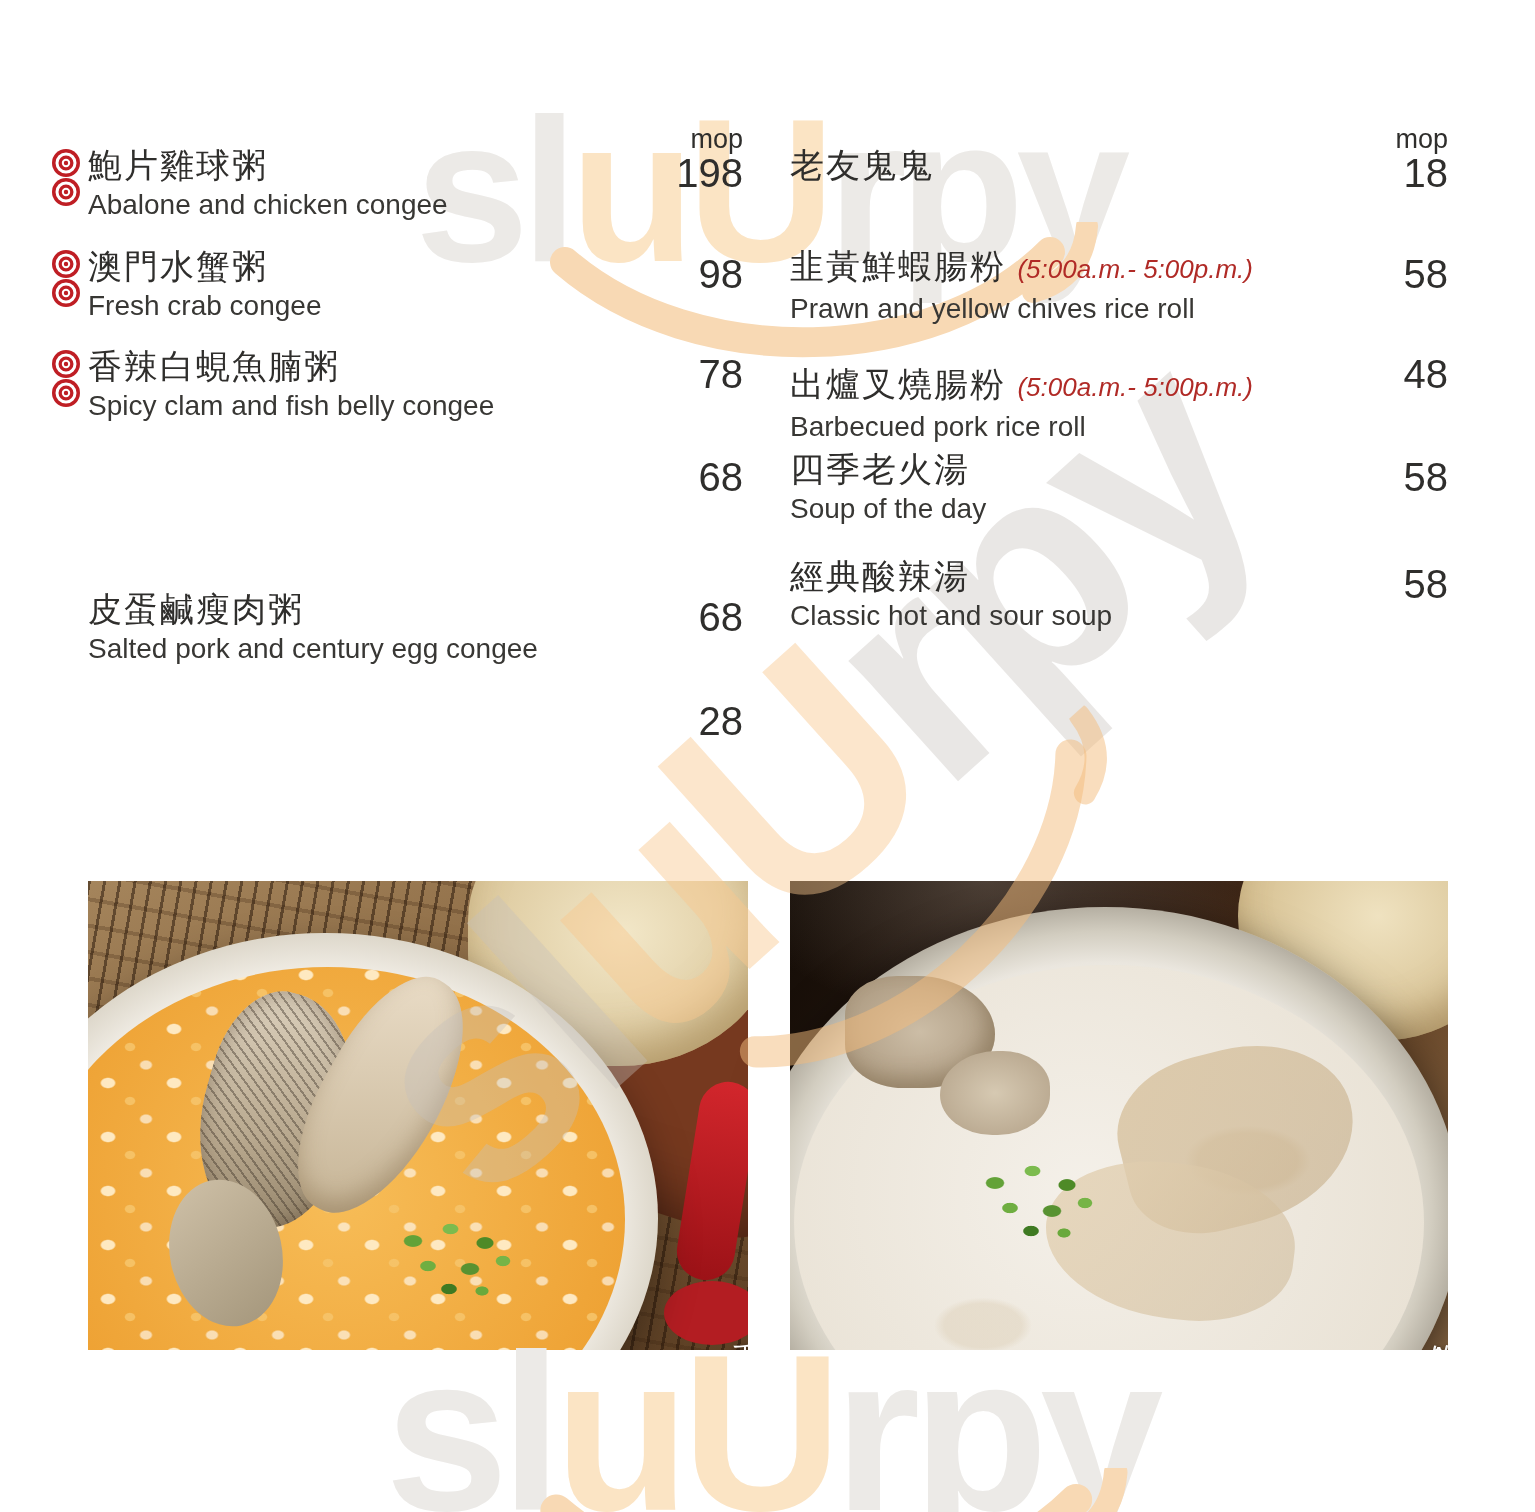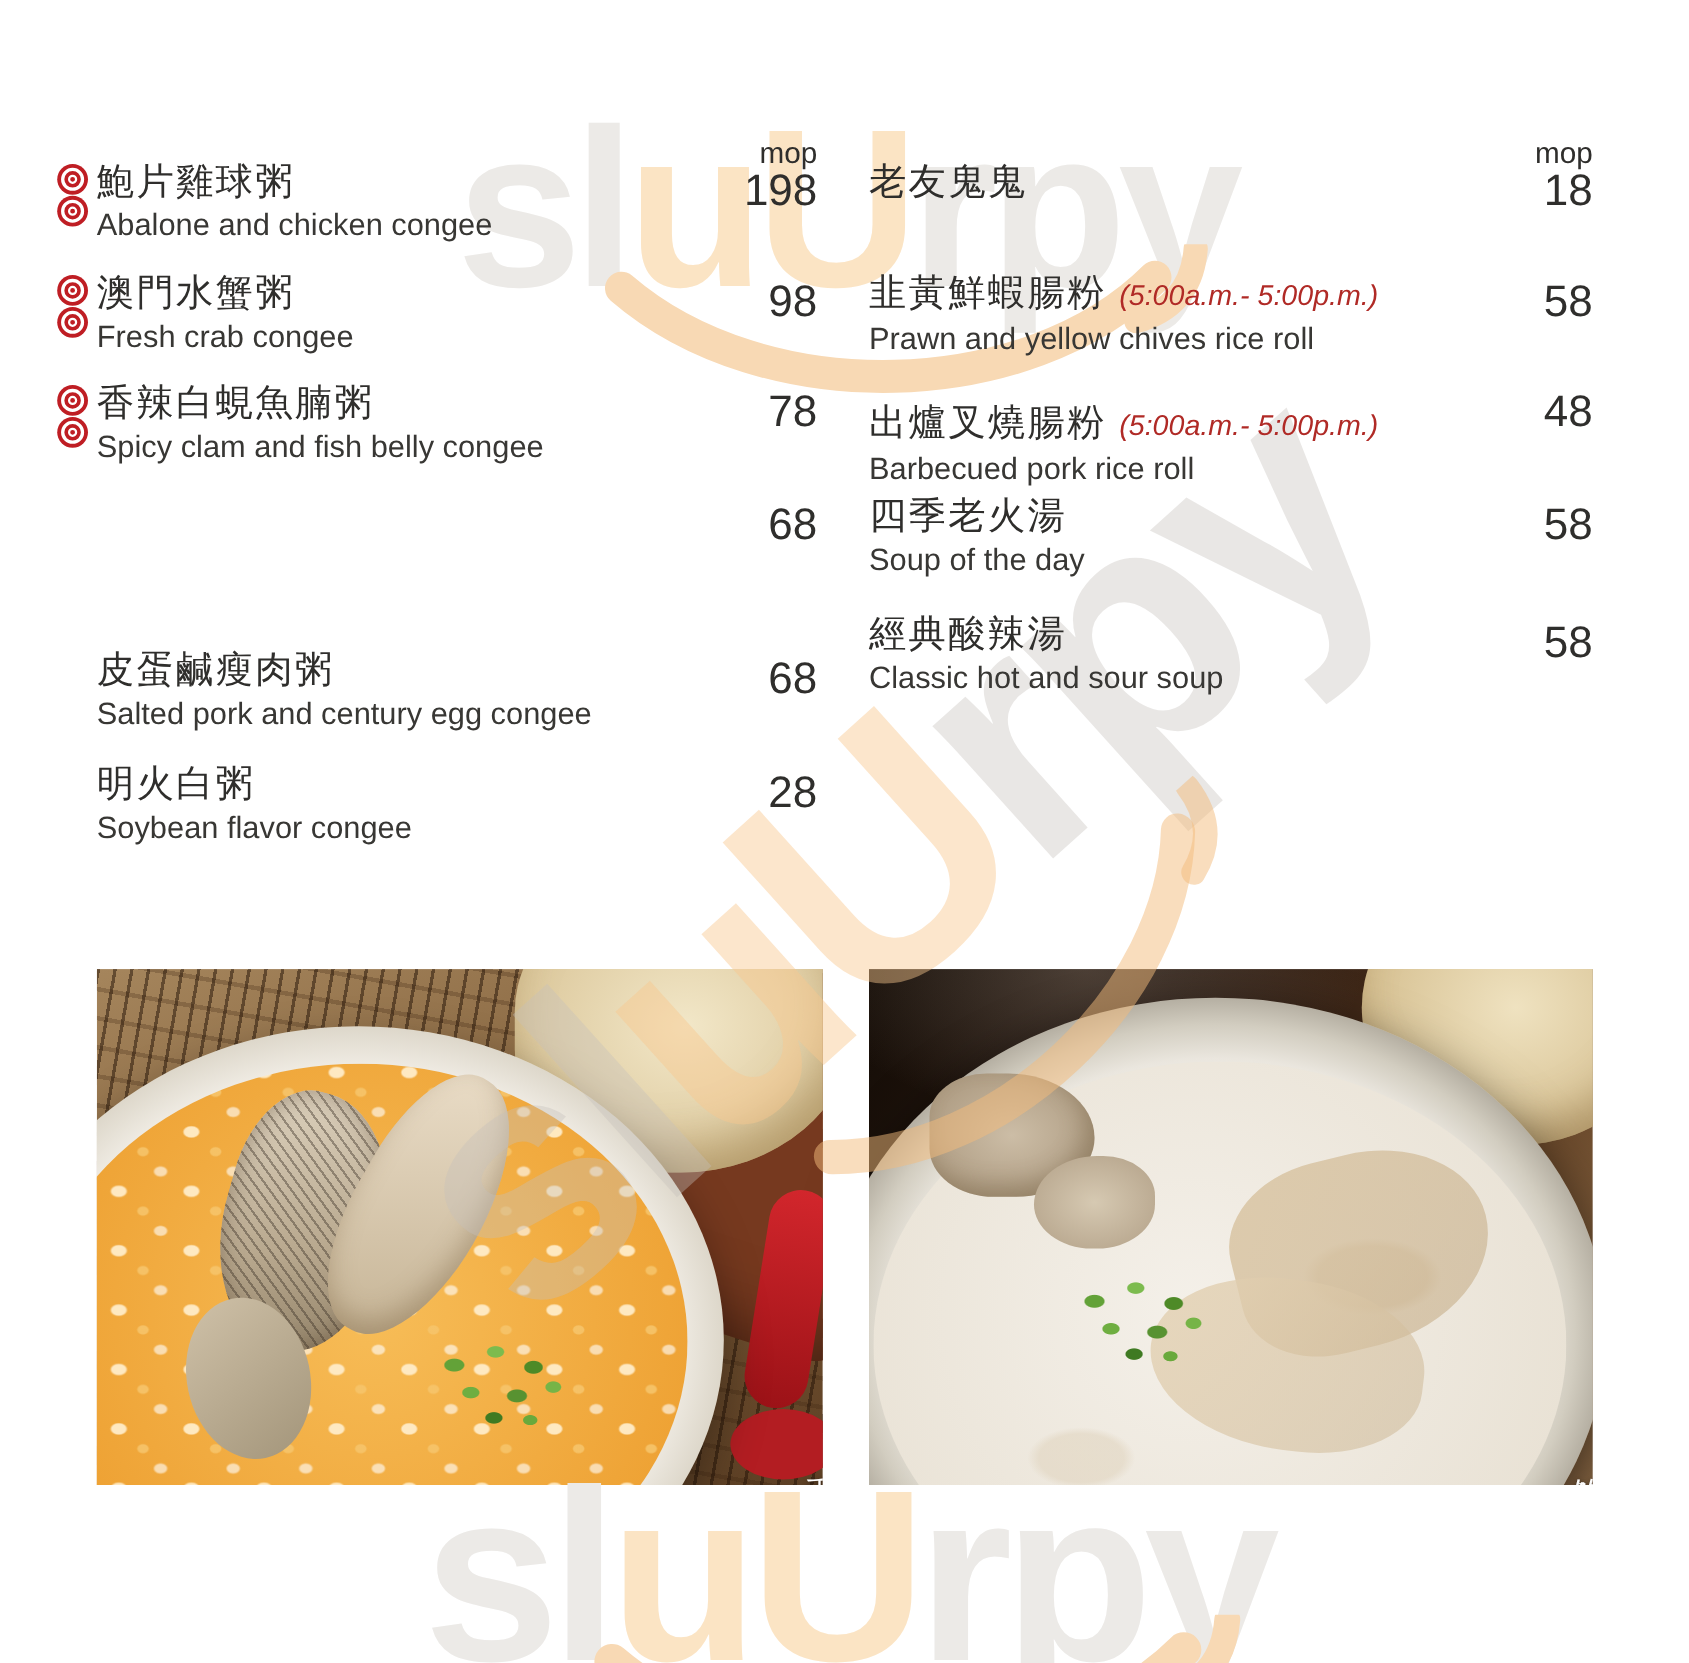--- a/index.html
+++ b/index.html
@@ -201,24 +201,20 @@
   <div class="price pl" style="top:352px">78</div>
 
   <div class="price pl" style="top:455px">68</div>
 
   <div class="item" style="left:88px;top:586px">
     <div class="zh">皮蛋鹹瘦肉粥</div>
     <div class="en">Salted pork and century egg congee</div>
   </div>
   <div class="price pl" style="top:595px">68</div>
 
-  <div class="item" style="left:88px;top:690px">
-    <div class="zh">明火白粥</div>
-    <div class="en">Soybean flavor congee</div>
-  </div>
   <div class="price pl" style="top:699px">28</div>
 
   <div class="item" style="left:790px;top:142px">
     <div class="zh">老友鬼鬼</div>
   </div>
   <div class="price pr" style="top:151px">18</div>
 
   <div class="item" style="left:790px;top:243px">
     <div class="zh"><span>韭黃鮮蝦腸粉</span> <span class="time">(5:00a.m.- 5:00p.m.)</span></div>
     <div class="en">Prawn and yellow chives rice roll</div>

